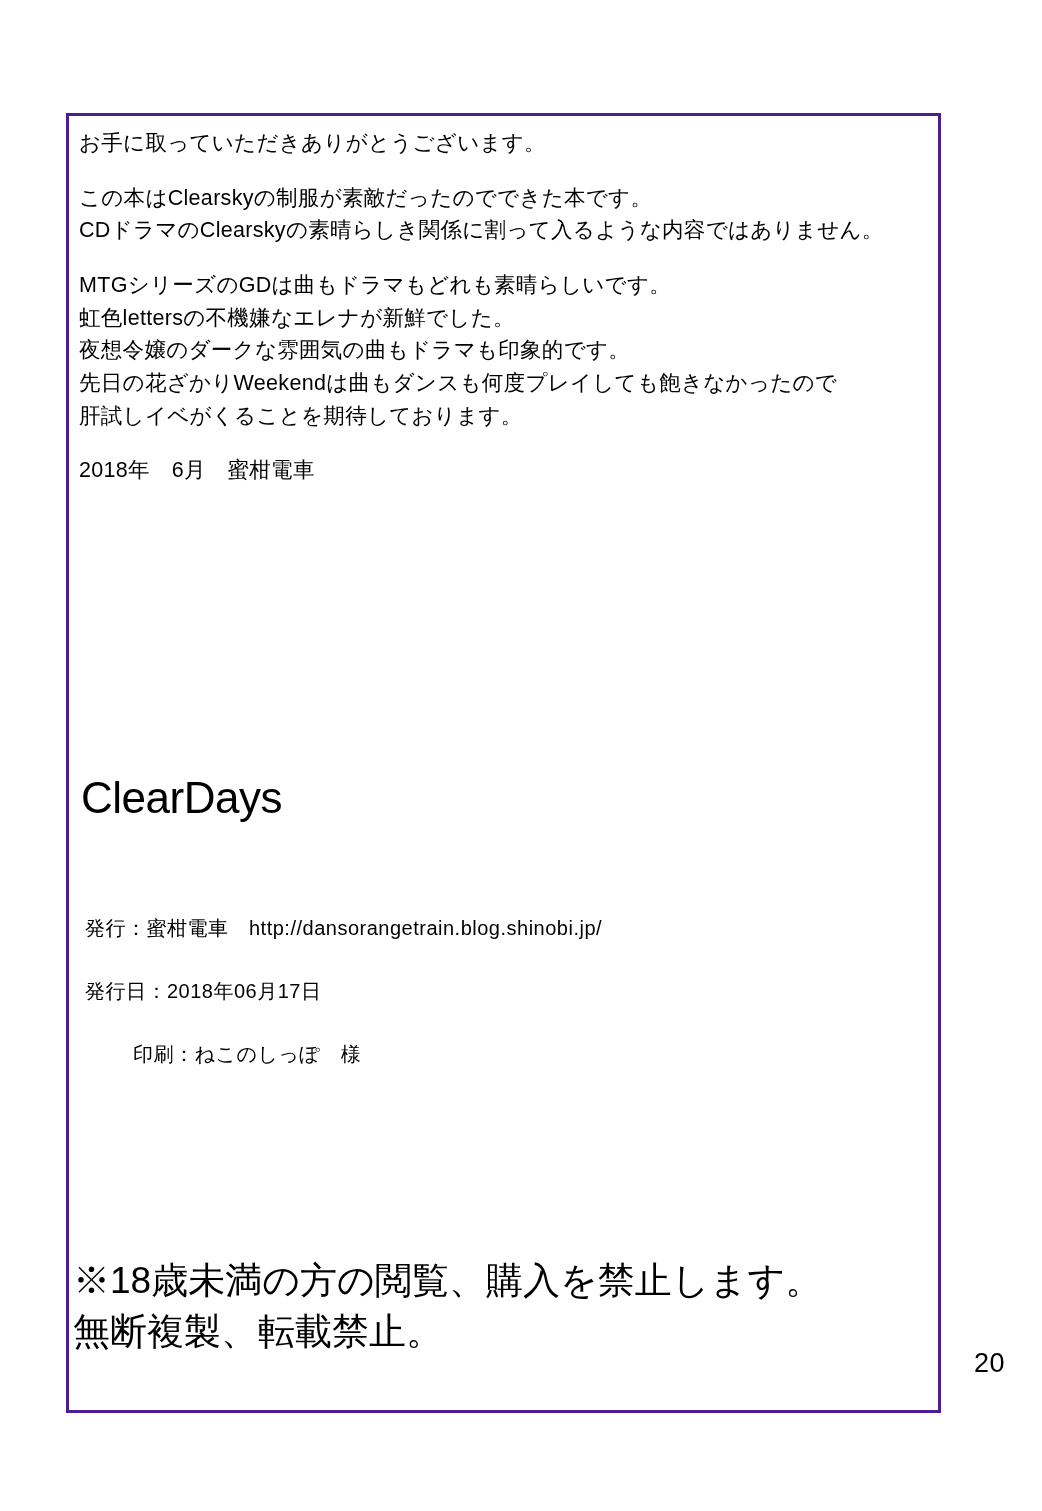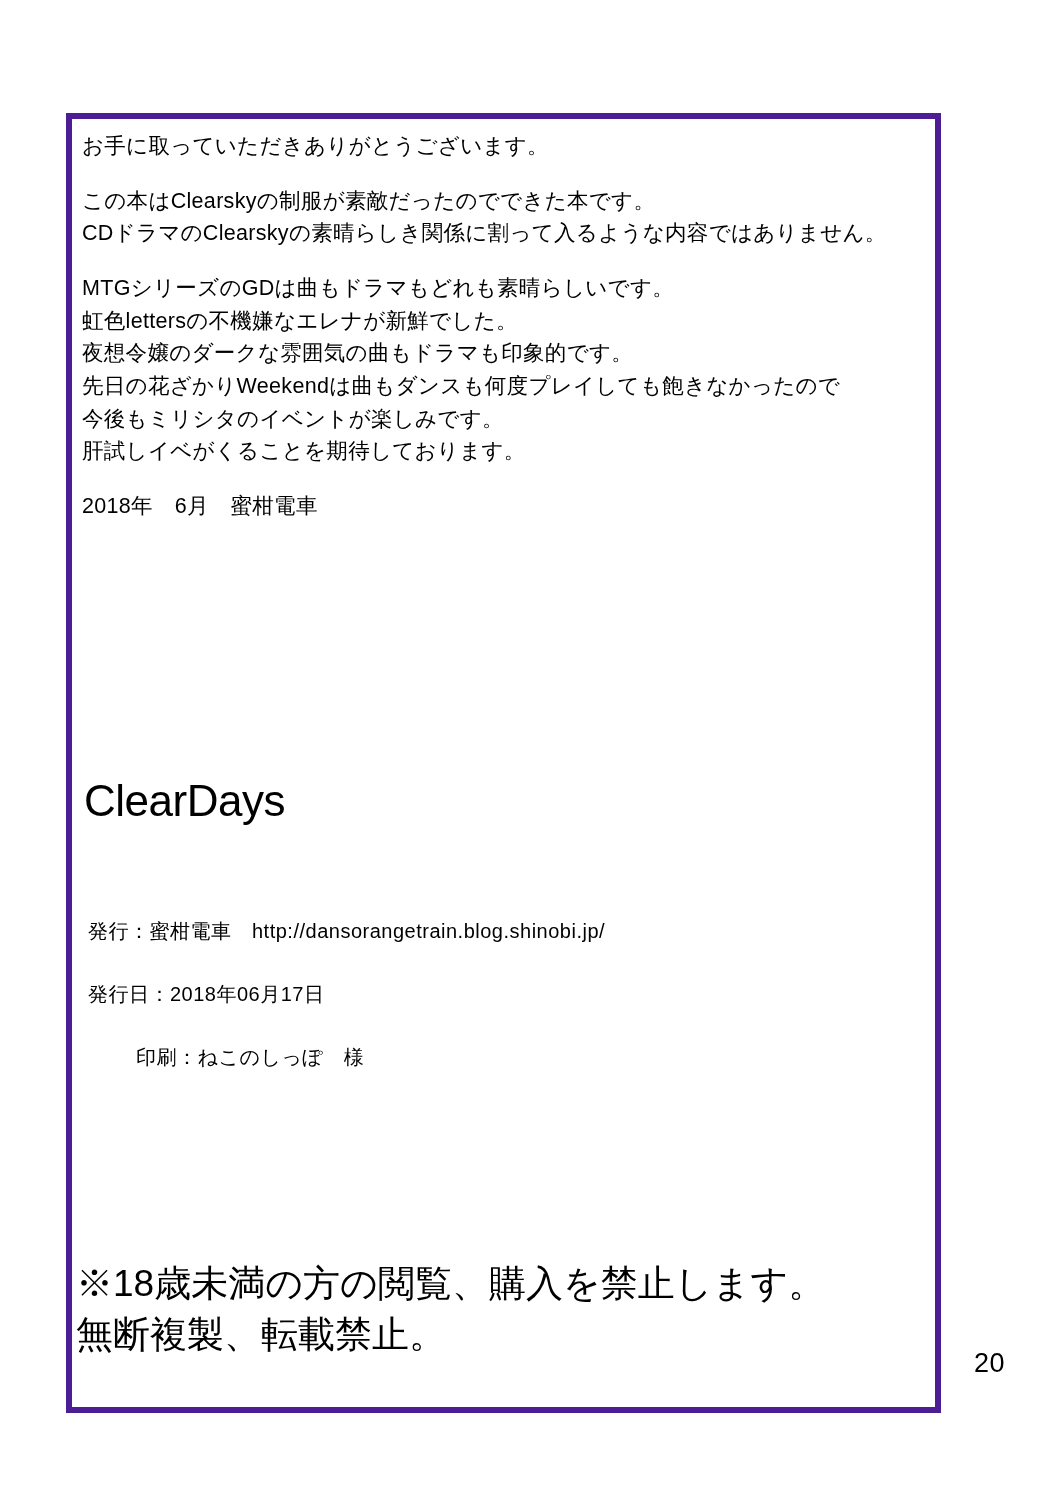--- a/index.html
+++ b/index.html
@@ -22,21 +22,21 @@
     width: 1042px;
     height: 1511px;
     background: #ffffff;
   }
   #frame {
     position: absolute;
     left: 66px;
     top: 113px;
     width: 875px;
     height: 1300px;
-    border: 6px solid #4c1d95;
+    border: 3px solid #4c1d95;
     box-sizing: border-box;
     background: #ffffff;
   }
   .afterword {
     position: absolute;
     left: 10px;
     top: 11px;
     width: 840px;
   }
   .afterword p {
@@ -106,21 +106,20 @@
     <div class="afterword">
       <p>お手に取っていただきありがとうございます。</p>
       <div class="gap-sm"></div>
       <p>この本はClearskyの制服が素敵だったのでできた本です。</p>
       <p>CDドラマのClearskyの素晴らしき関係に割って入るような内容ではありません。</p>
       <div class="gap-md"></div>
       <p>MTGシリーズのGDは曲もドラマもどれも素晴らしいです。</p>
       <p>虹色lettersの不機嫌なエレナが新鮮でした。</p>
       <p>夜想令嬢のダークな雰囲気の曲もドラマも印象的です。</p>
       <p>先日の花ざかりWeekendは曲もダンスも何度プレイしても飽きなかったので</p>
-      <p>今後もミリシタのイベントが楽しみです。</p>
       <p>肝試しイベがくることを期待しております。</p>
       <div class="gap-md"></div>
       <p>2018年　6月　蜜柑電車</p>
     </div>
 
     <div id="title">ClearDays</div>
 
     <div class="colophon">
       <div class="line">発行：蜜柑電車　http://dansorangetrain.blog.shinobi.jp/</div>
       <div class="line">発行日：2018年06月17日</div>

